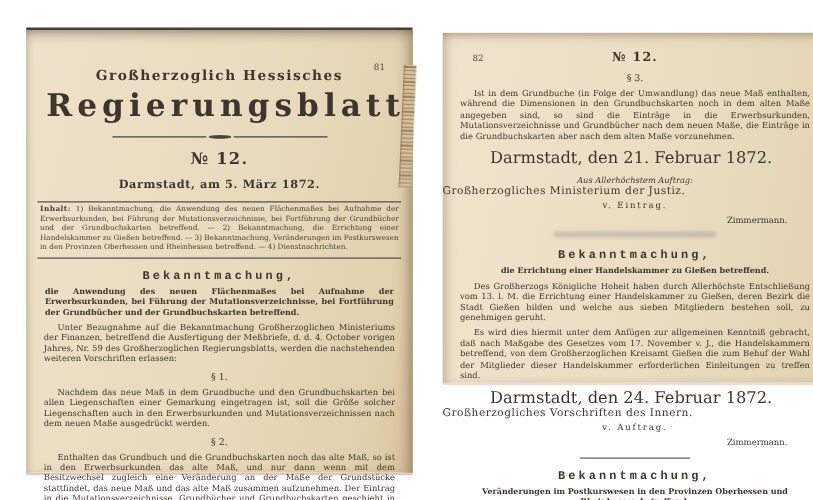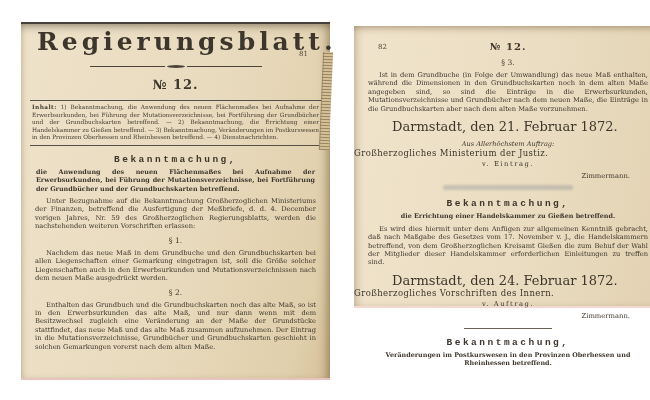--- a/index.html
+++ b/index.html
@@ -65,37 +65,39 @@
   .divider{width:88px;border-top:1px solid #6a6154;margin:8px auto 0;}
   .smudge{width:130px;height:5px;margin:5px auto 0;background:rgba(108,114,132,.28);filter:blur(1.2px);border-radius:2px;}
 </style>
 </head>
 <body>
 
 <div class="page page-left">
   <div class="spine-stamp"></div>
   <div class="pageno pageno-left">81</div>
 
+  <div class="kicker">Großherzoglich Hessisches</div>
   <div class="masthead-title">Regierungsblatt.</div>
 
   <div class="ornament-rule">
     <span class="ornament-core"></span>
   </div>
 
   <div class="issue">№ 12.</div>
+  <div class="dateline-main">Darmstadt, am 5. März 1872.</div>
 
   <div class="contents-box">
     <b>Inhalt:</b>
     <span>1) Bekanntmachung, die Anwendung des neuen Flächenmaßes bei Aufnahme der Erwerbsurkunden, bei Führung der Mutationsverzeichnisse, bei Fortführung der Grundbücher und der Grundbuchskarten betreffend. — 2) Bekanntmachung, die Errichtung einer Handelskammer zu Gießen betreffend. — 3) Bekanntmachung, Veränderungen im Postkurswesen in den Provinzen Oberhessen und Rheinhessen betreffend. — 4) Dienstnachrichten.</span>
   </div>
 
   <div class="h-announce">Bekanntmachung,</div>
   <div class="h-sub">die Anwendung des neuen Flächenmaßes bei Aufnahme der Erwerbsurkunden, bei Führung der Mutationsverzeichnisse, bei Fortführung der Grundbücher und der Grundbuchskarten betreffend.</div>
 
-  <div class="body-p">Unter Bezugnahme auf die Bekanntmachung Großherzoglichen Ministeriums der Finanzen, betreffend die Ausfertigung der Meßbriefe, d. d. 4. December vorigen Jahres, Nr. 59 des Großherzoglichen Regierungsblatts, werden die nachstehenden weiteren Vorschriften erlassen:</div>
+  <div class="body-p">Unter Bezugnahme auf die Bekanntmachung Großherzoglichen Ministeriums der Finanzen, betreffend die Ausfertigung der Meßbriefe, d. d. 4. October vorigen Jahres, Nr. 59 des Großherzoglichen Regierungsblatts, werden die nachstehenden weiteren Vorschriften erlassen:</div>
 
   <div class="sec-label">§ 1.</div>
   <div class="body-p">Nachdem das neue Maß in dem Grundbuche und den Grundbuchskarten bei allen Liegenschaften einer Gemarkung eingetragen ist, soll die Größe solcher Liegenschaften auch in den Erwerbsurkunden und Mutationsverzeichnissen nach dem neuen Maße ausgedrückt werden.</div>
 
   <div class="sec-label">§ 2.</div>
   <div class="body-p">Enthalten das Grundbuch und die Grundbuchskarten noch das alte Maß, so ist in den Erwerbsurkunden das alte Maß, und nur dann wenn mit dem Besitzwechsel zugleich eine Veränderung an der Maße der Grundstücke stattfindet, das neue Maß und das alte Maß zusammen aufzunehmen. Der Eintrag in die Mutationsverzeichnisse, Grundbücher und Grundbuchskarten geschieht in solchen Gemarkungen vorerst nach dem alten Maße.</div>
 
 </div>
 
 <div class="page page-right">
@@ -110,20 +112,21 @@
   <div class="date-left">Darmstadt, den 21. Februar 1872.</div>
   <div class="auth-line">Aus Allerhöchstem Auftrag:</div>
   <div class="ministry">Großherzogliches Ministerium der Justiz.</div>
   <div class="signer">v. Eintrag.</div>
   <div class="countersigner">Zimmermann.</div>
 
   <div class="smudge"></div>
 
   <div class="h-announce">Bekanntmachung,</div>
   <div class="h-sub center">die Errichtung einer Handelskammer zu Gießen betreffend.</div>
+  <div class="body-p">Des Großherzogs Königliche Hoheit haben durch Allerhöchste Entschließung vom 13. l. M. die Errichtung einer Handelskammer zu Gießen, deren Bezirk die Stadt Gießen bilden und welche aus sieben Mitgliedern bestehen soll, zu genehmigen geruht.</div>
   <div class="body-p">Es wird dies hiermit unter dem Anfügen zur allgemeinen Kenntniß gebracht, daß nach Maßgabe des Gesetzes vom 17. November v. J., die Handelskammern betreffend, von dem Großherzoglichen Kreisamt Gießen die zum Behuf der Wahl der Mitglieder dieser Handelskammer erforderlichen Einleitungen zu treffen sind.</div>
 
   <div class="date-left">Darmstadt, den 24. Februar 1872.</div>
   <div class="ministry">Großherzogliches Vorschriften des Innern.</div>
   <div class="signer">v. Auftrag.</div>
   <div class="countersigner">Zimmermann.</div>
 
   <div class="divider"></div>
 
   <div class="h-announce">Bekanntmachung,</div>

